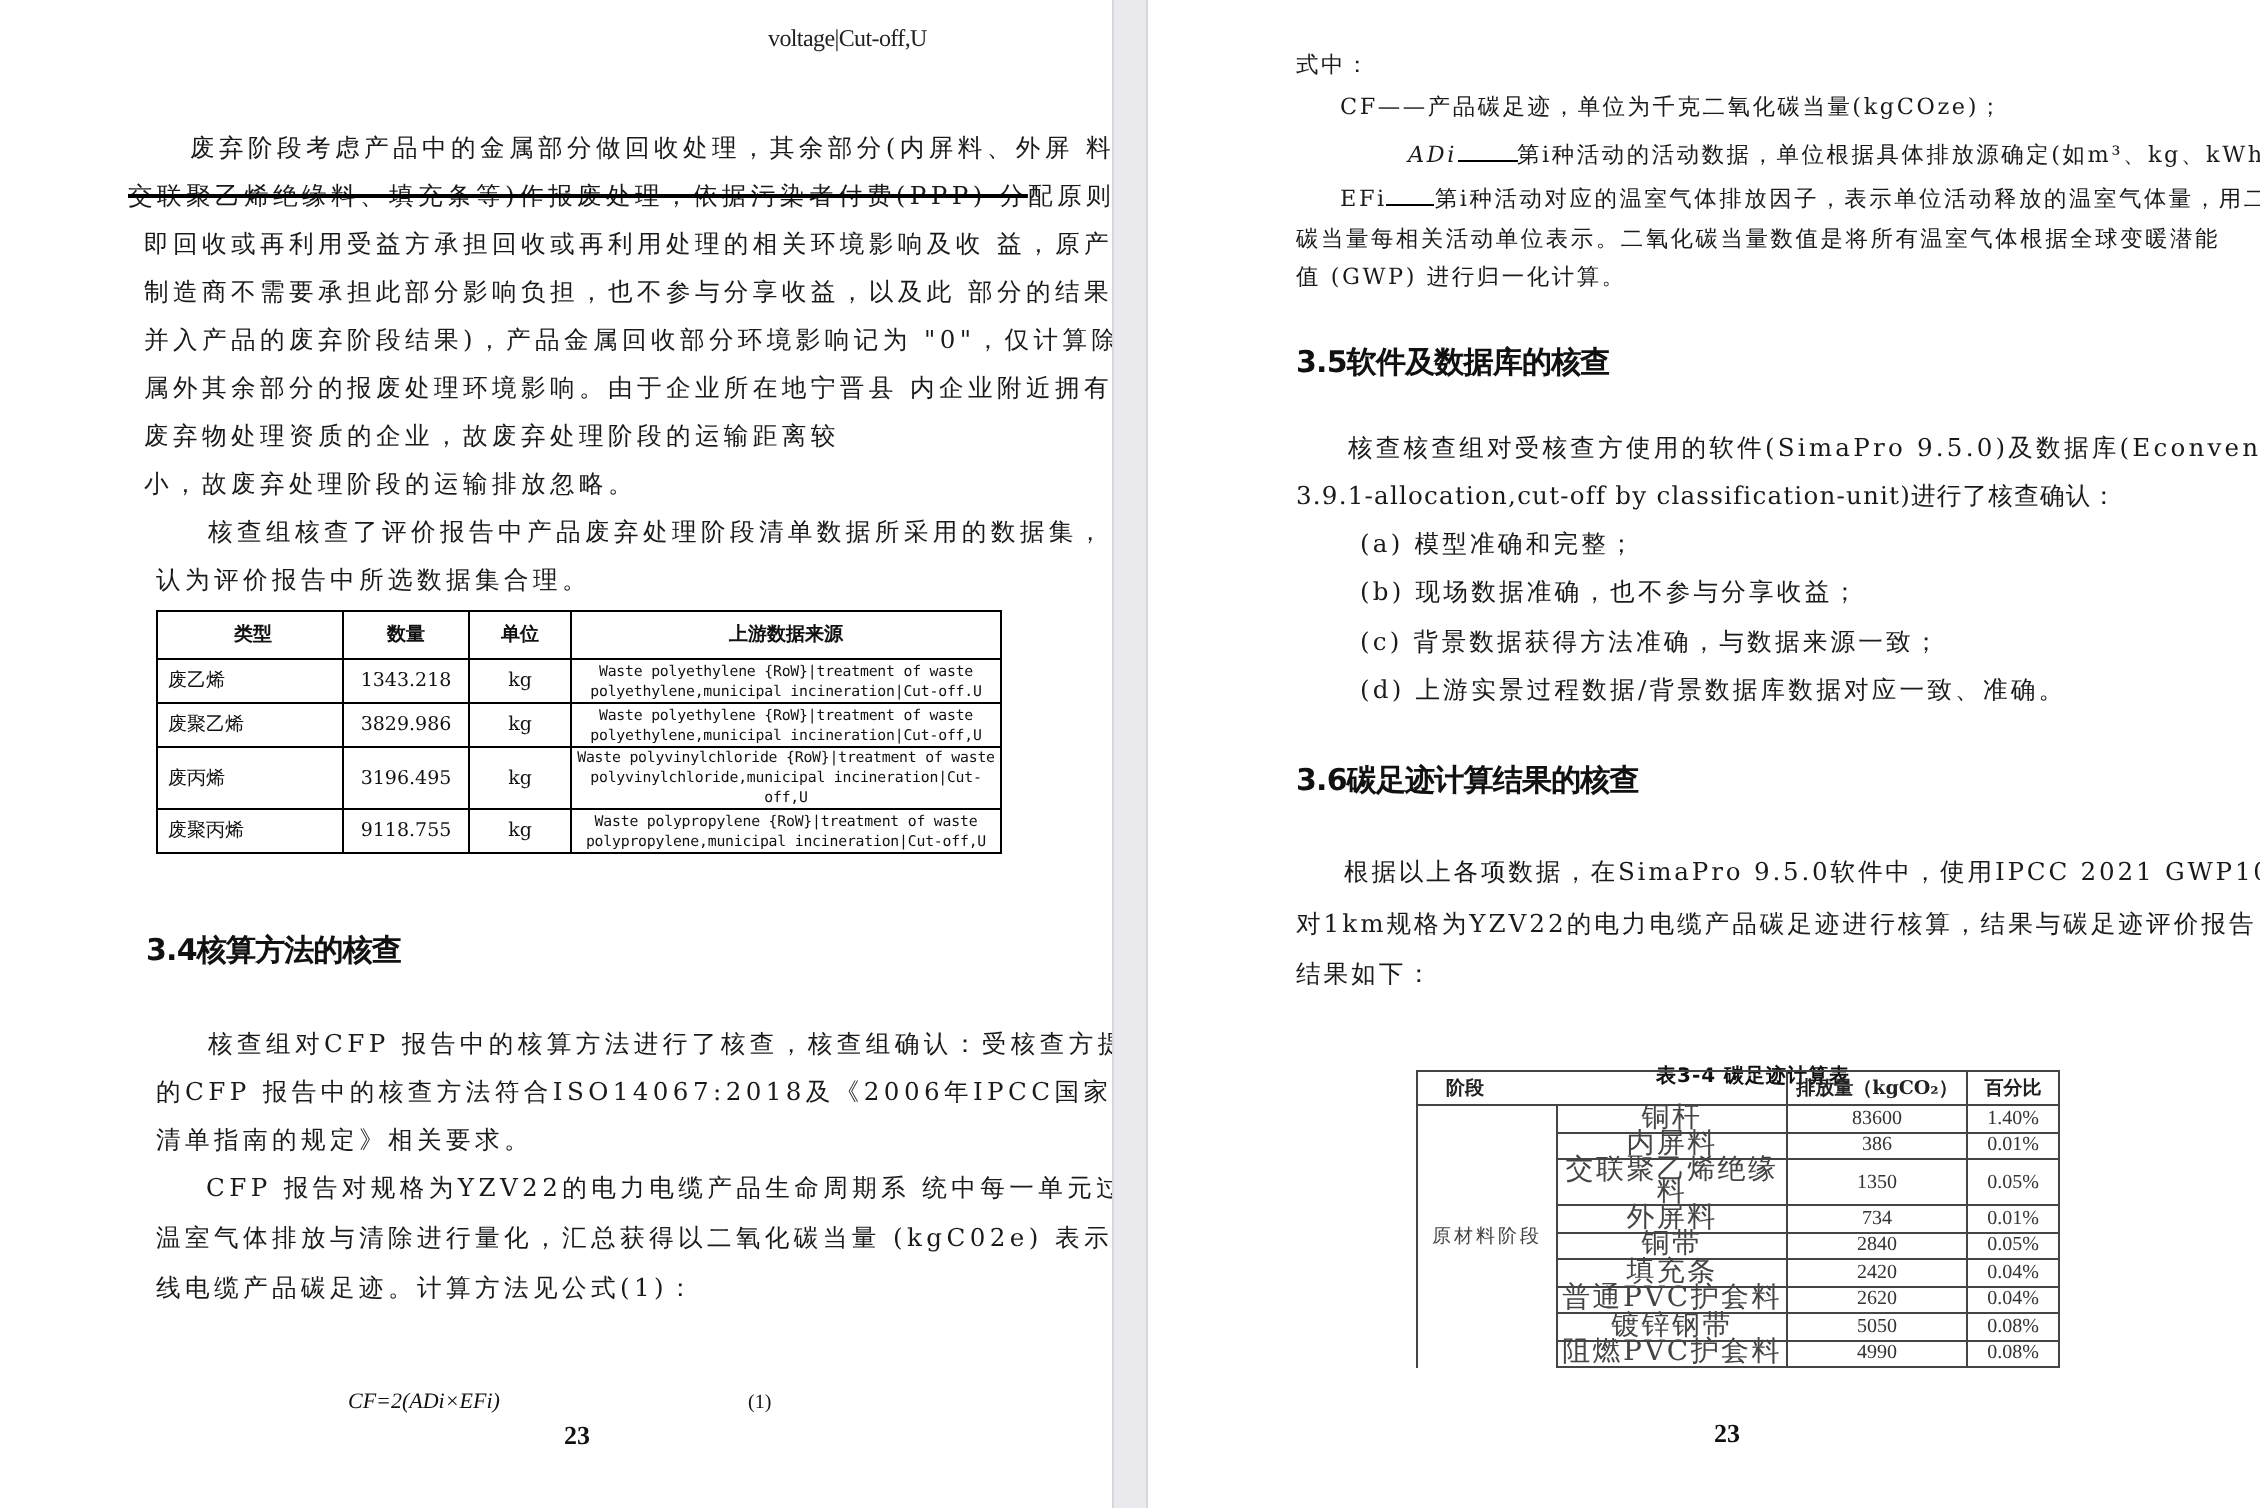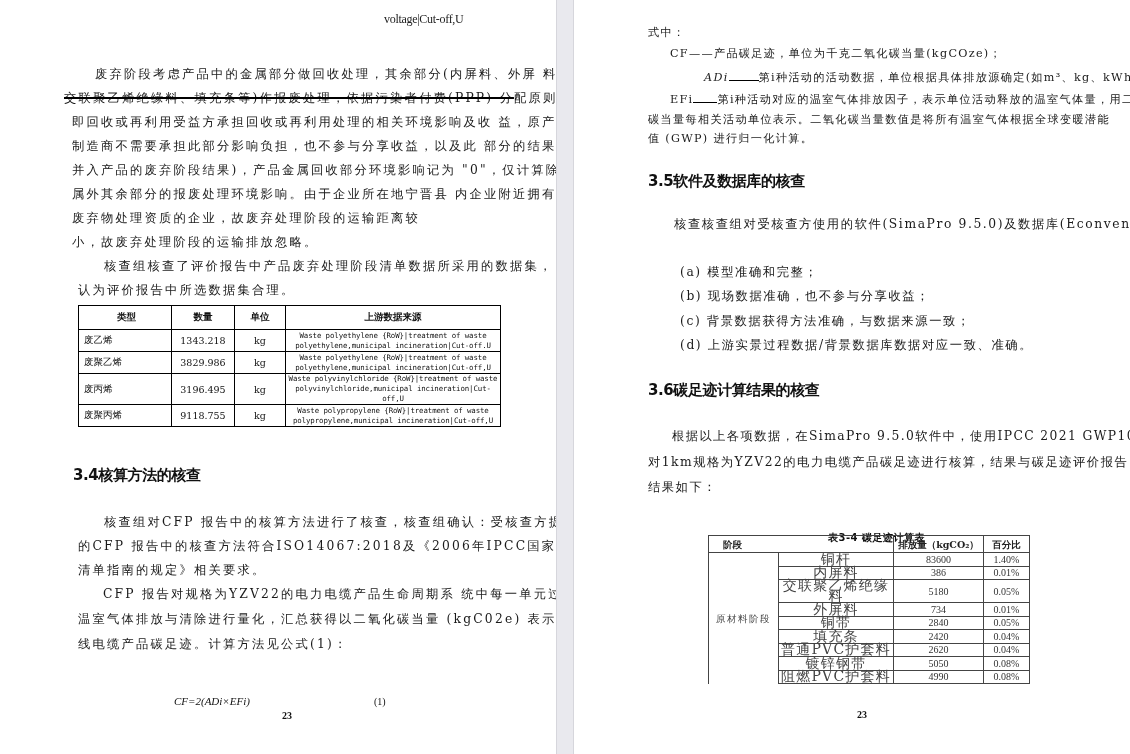--- a/index.html
+++ b/index.html
@@ -34,21 +34,21 @@
 
   .tbl-right { left: 708px; top: 535px; width: 322px; font-size: 9.5px; color: #333; }
   .tbl-right th, .tbl-right td { border: 1px solid #444; padding: 0; text-align: center; height: 12.5px; line-height: 11px; }
   .tbl-right th { font-weight: bold; height: 16px; font-size: 9.5px; color: #222; }
   .tbl-right th.stage { text-align: left; padding-left: 14px; }
   .tbl-right td.stage-cell { width: 69px; font-size: 9.5px; letter-spacing: 1.5px; color: #444; border-right: 1px solid #444; }
   .tbl-right td.mat { width: 114px; font-size: 14px; letter-spacing: 1.2px; color: #444; }
   .tbl-right td.em { width: 89px; font-family: "Liberation Serif", serif; font-size: 10px; }
   .tbl-right td.pc { font-family: "Liberation Serif", serif; font-size: 10px; }
 
-  .pagenum { font-family: "Liberation Serif", serif; font-weight: bold; font-size: 10px; }
+  .pagenum { font-family: "Liberation Serif", serif; font-weight: bold; font-size: 13px; }
   .formula { font-family: "Liberation Serif", serif; font-style: italic; font-size: 11px; }
   .formula-num { font-family: "Liberation Serif", serif; font-size: 10px; }
   .cap { font-family: "DejaVu Sans", sans-serif; font-weight: bold; font-size: 10px; letter-spacing: 0.5px; }
   .uline { display: inline-block; border-bottom: 1px solid #000; width: 30px; height: 9px; vertical-align: baseline; }
 </style>
 </head>
 <body>
 
 <div class="page page-left">
   <div class="abs header-run" style="left:384px; top:12px;">voltage|Cut-off,U</div>
@@ -150,20 +150,21 @@
     </div>
     <div class="abs para-tight" style="left:96px; top:92px;">
       <span>EFi</span><span class="uline" style="width:24px;"></span><span>第i种活动对应的温室气体排放因子，表示单位活动释放的温室气体量，用二 氧化</span>
     </div>
     <div class="abs para-tight" style="left:74px; top:112px;">碳当量每相关活动单位表示。二氧化碳当量数值是将所有温室气体根据全球变暖潜能</div>
     <div class="abs para-tight" style="left:74px; top:131px;">值 (GWP)   进行归一化计算。</div>
   </div>
 
   <div class="abs h-sec" style="left:74px; top:172px;">3.5软件及数据库的核查</div>
   <div class="abs para" style="left:100px; top:212px; letter-spacing:1.6px;">核查核查组对受核查方使用的软件(SimaPro 9.5.0)及数据库(Econvent</div>
+  <div class="abs para" style="left:74px; top:236px; letter-spacing:0.6px;">3.9.1-allocation,cut-off by classification-unit)进行了核查确认：</div>
   <div>
     <div class="abs para" style="left:106px; top:260px; letter-spacing:1.6px;">(a) 模型准确和完整；</div>
     <div class="abs para" style="left:106px; top:284px; letter-spacing:1.6px;">(b) 现场数据准确，也不参与分享收益；</div>
     <div class="abs para" style="left:106px; top:309px; letter-spacing:1.6px;">(c)  背景数据获得方法准确，与数据来源一致；</div>
     <div class="abs para" style="left:106px; top:333px; letter-spacing:1.6px;">(d) 上游实景过程数据/背景数据库数据对应一致、准确。</div>
   </div>
 
   <div class="abs h-sec" style="left:74px; top:381px;">3.6碳足迹计算结果的核查</div>
   <div>
     <div class="abs para" style="left:98px; top:424px; letter-spacing:1.4px;">根据以上各项数据，在SimaPro 9.5.0软件中，使用IPCC  2021  GWP100计算 方法，</div>
@@ -188,21 +189,21 @@
         <td class="em">83600</td>
         <td class="pc">1.40%</td>
       </tr>
       <tr>
         <td class="mat">内屏料</td>
         <td class="em">386</td>
         <td class="pc">0.01%</td>
       </tr>
       <tr>
         <td class="mat">交联聚乙烯绝缘料</td>
-        <td class="em">5180</td>
+        <td class="em">1350</td>
         <td class="pc">0.05%</td>
       </tr>
       <tr>
         <td class="mat">外屏料</td>
         <td class="em">734</td>
         <td class="pc">0.01%</td>
       </tr>
       <tr>
         <td class="mat">铜带</td>
         <td class="em">2840</td>

